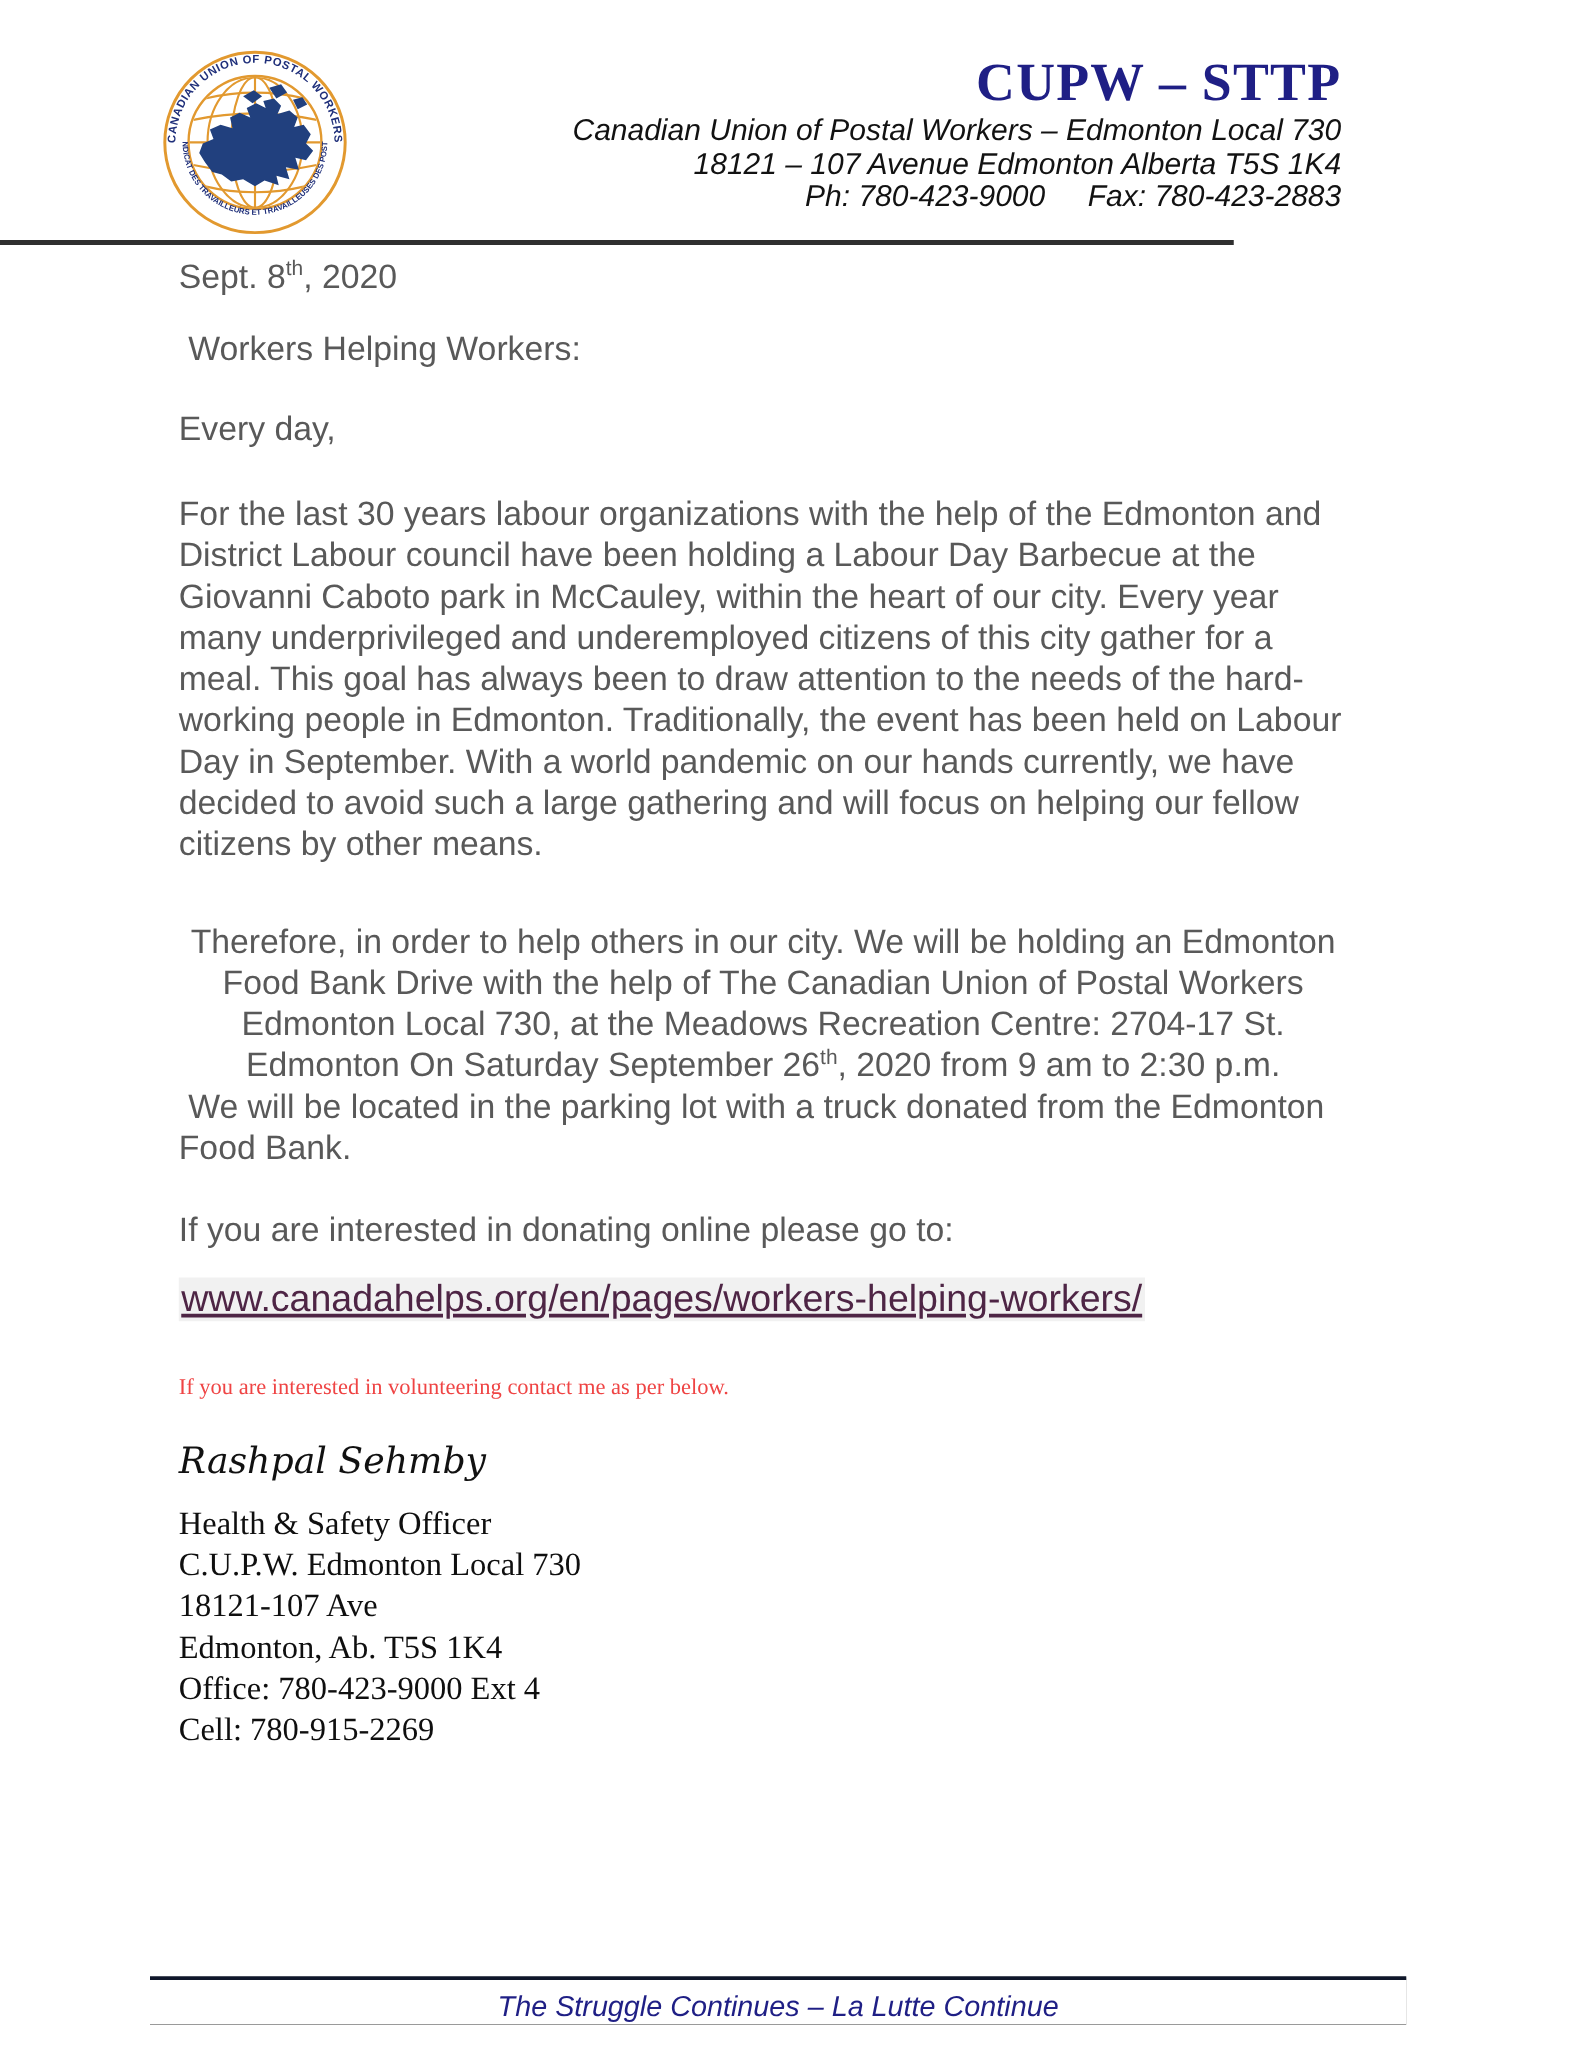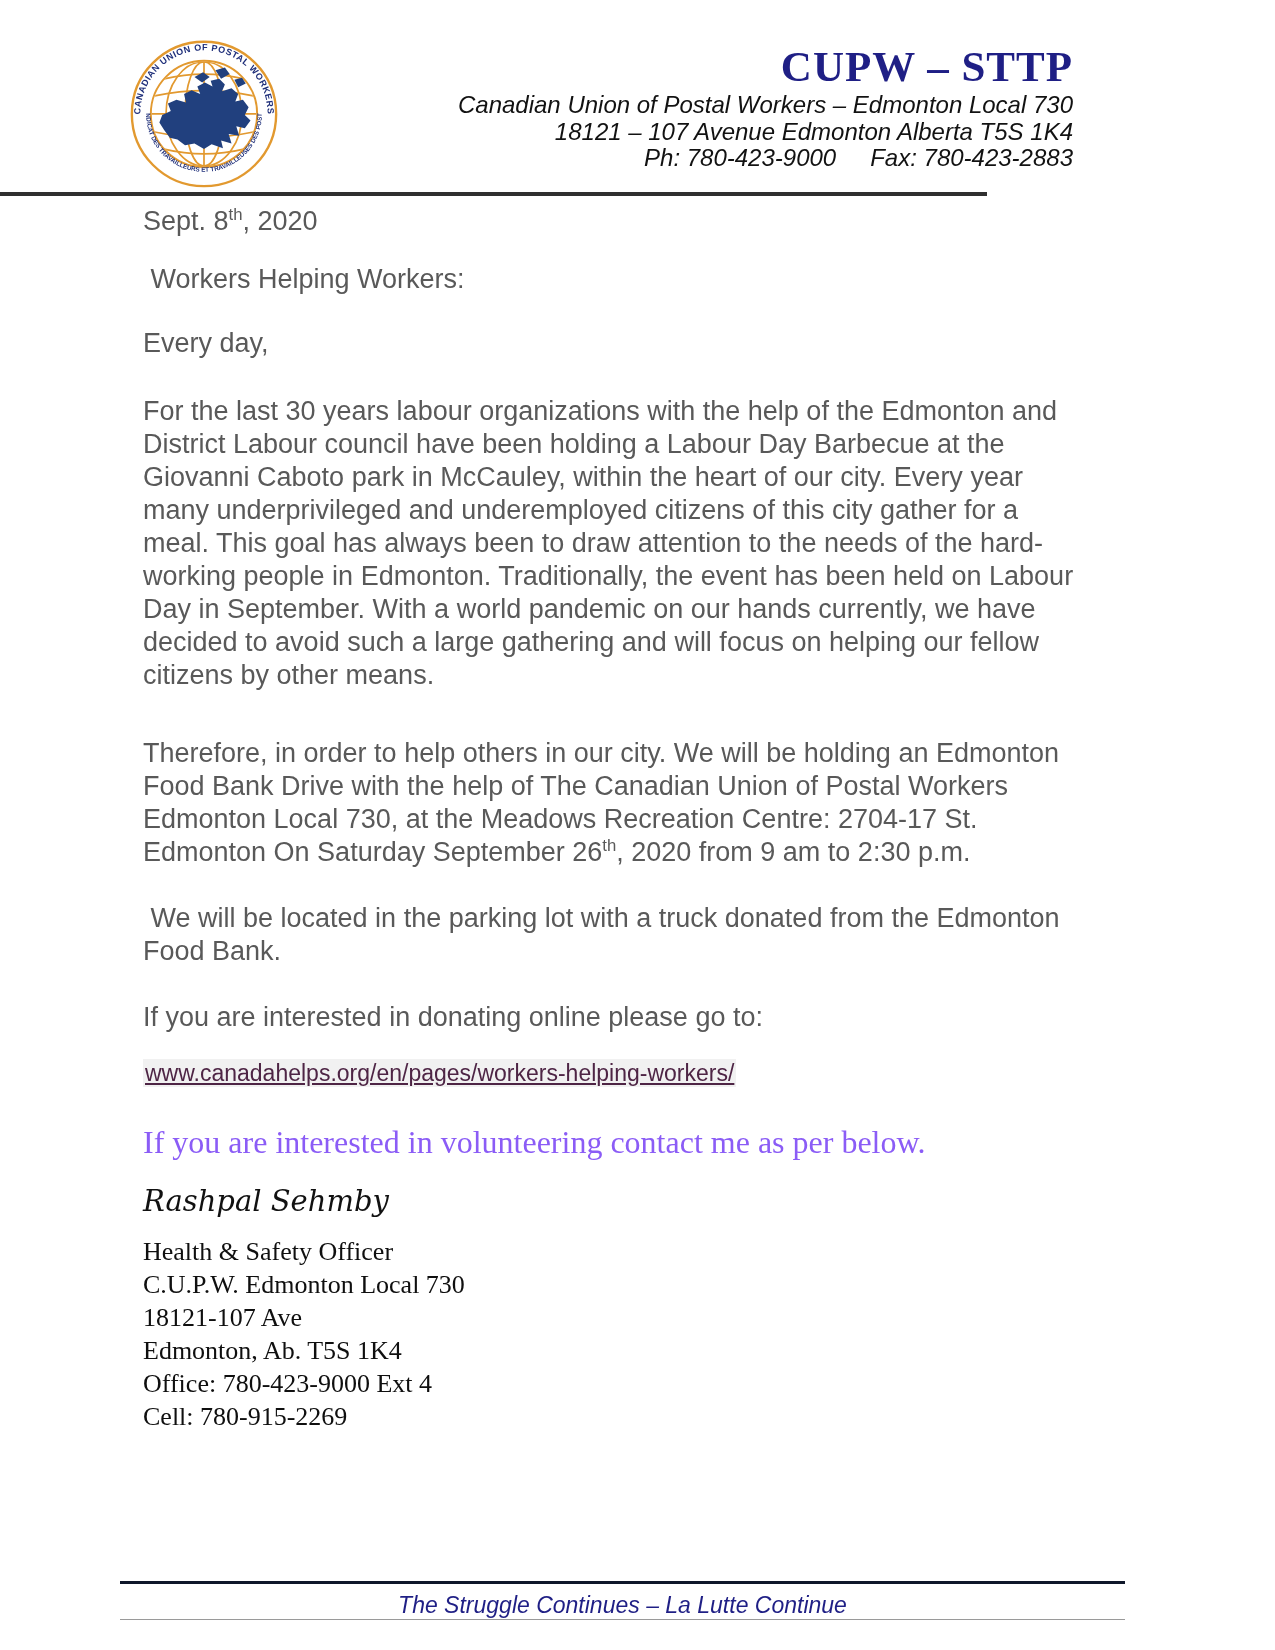--- a/index.html
+++ b/index.html
@@ -15,29 +15,29 @@
   .phone-fax .gap{display:inline-block;width:34px;}
   .rule{margin:4px 0 0 -3px;width:990px;border-top:4px solid #2f2f2f;height:0;}
 
   
   .letter{margin:9px 0 0 143px;width:935px;color:#595959;font-size:27px;line-height:33px;}
   .para{white-space:pre-wrap;margin:0;}
   .date-line{margin-bottom:25px;}
   .sal1{margin-bottom:31px;}
   .sal2{margin-bottom:35px;}
   .p1{margin-bottom:45px;}
-  .p2{margin-bottom:33px;}
+  .p2{text-align:center;}
   .p3{margin-bottom:33px;}
   .p4{margin-bottom:22px;}
   sup{font-size:0.62em;line-height:0;vertical-align:super;}
 
   .link-line{margin-bottom:36px;}
-  .donate-link{font-size:23px;color:#4e2545;background:#f1f1f1;padding:1px 2px;}
+  .donate-link{font-size:30px;color:#4e2545;background:#f1f1f1;padding:1px 2px;}
 
-  .volunteer{font-family:"Liberation Serif",serif;font-size:32px;color:#8b5cf6;margin-bottom:22px;}
+  .volunteer{font-family:"Liberation Serif",serif;font-size:18px;color:#ef4444;margin-bottom:22px;}
 
   
   .sig-name{font-family:"DejaVu Serif",serif;font-style:italic;font-size:29px;line-height:40px;color:#111;margin-bottom:14px;}
   .sig-line{font-family:"Liberation Serif",serif;font-size:26px;line-height:33px;color:#0f0f0f;}
   .email-link{font-family:"Liberation Serif",serif;font-size:26px;color:#0000ee;text-decoration:underline;}
 
   
   .footer{position:absolute;left:120px;top:1581px;width:1005px;border-top:3px solid #0f172a;box-shadow:0 1px 0 #9a9a9a;}
   .motto{text-align:center;font-style:italic;font-size:23px;color:#1f1f85;padding-top:8px;}
 </style>

